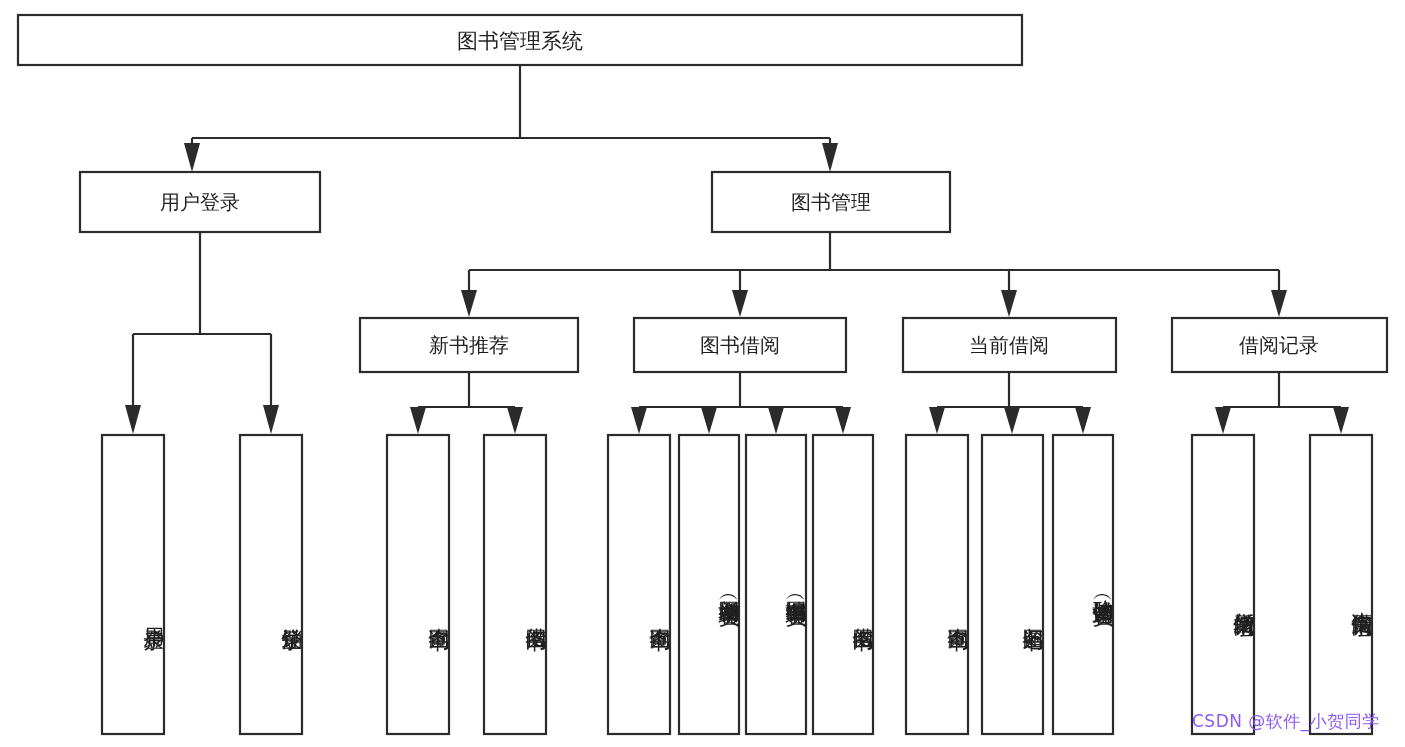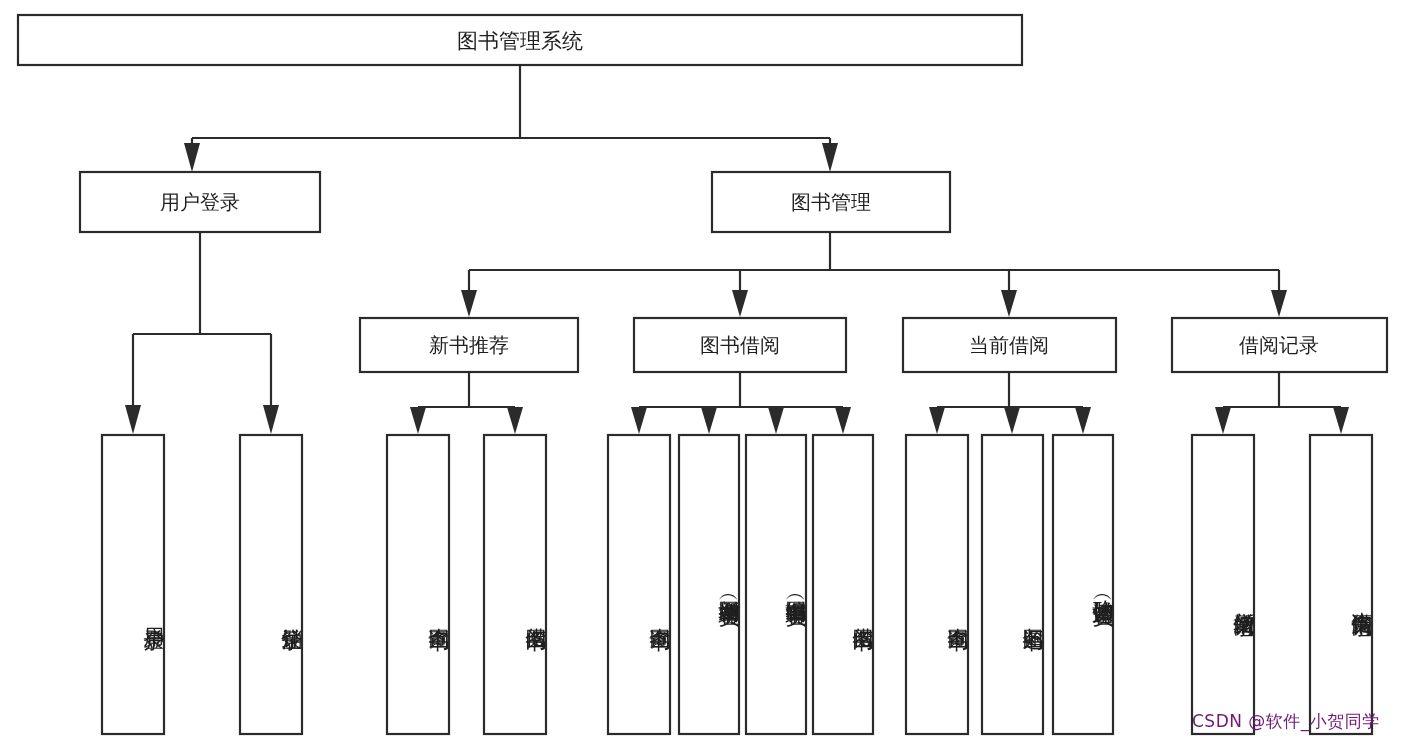--- a/index.html
+++ b/index.html
@@ -65,21 +65,21 @@
     white-space: nowrap;
     display: flex;
     align-items: flex-start;
     justify-content: center;
     pointer-events: none;
   }
   .watermark {
     position: absolute;
     font-family: "DejaVu Sans", "Liberation Sans", sans-serif;
     font-size: 17px;
-    color: #701a75;
+    color: #8b5cf6;
     white-space: nowrap;
     letter-spacing: 0.5px;
   }
 </style>
 </head>
 <body>
 
 <div id="diagram-root">
 
   <svg id="diagram-svg" viewBox="0 0 1405 747" xmlns="http://www.w3.org/2000/svg">

